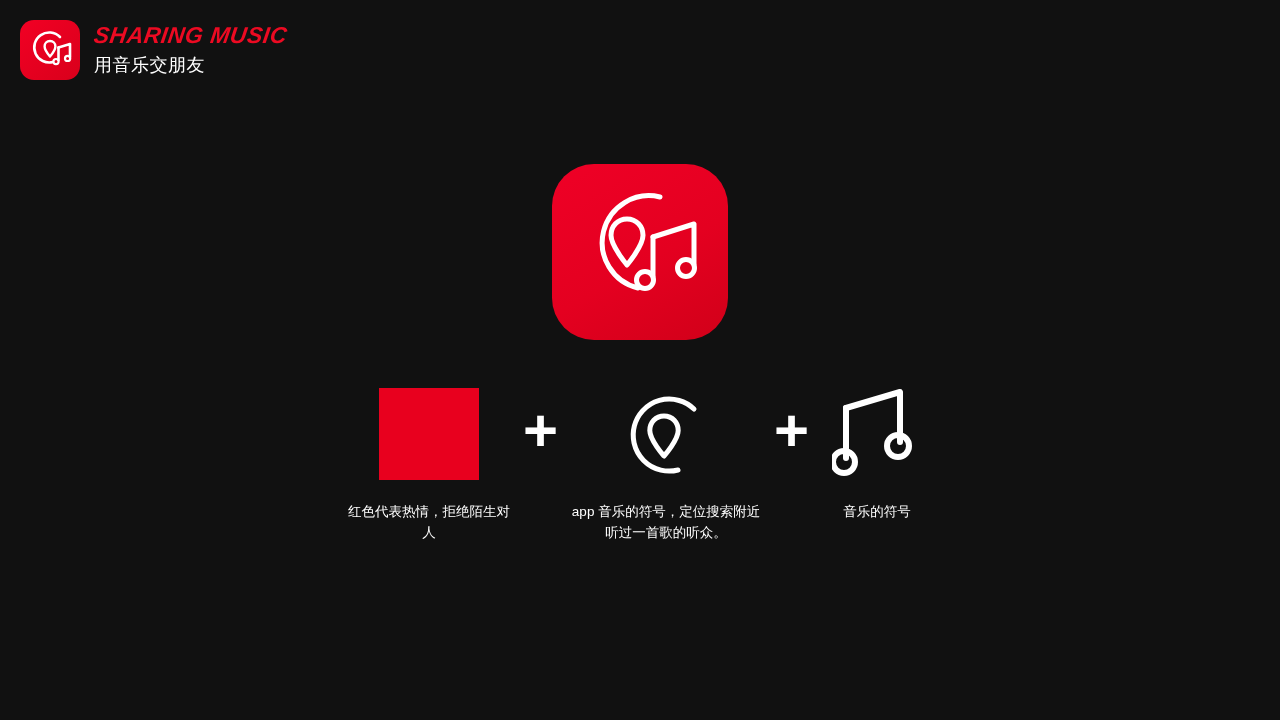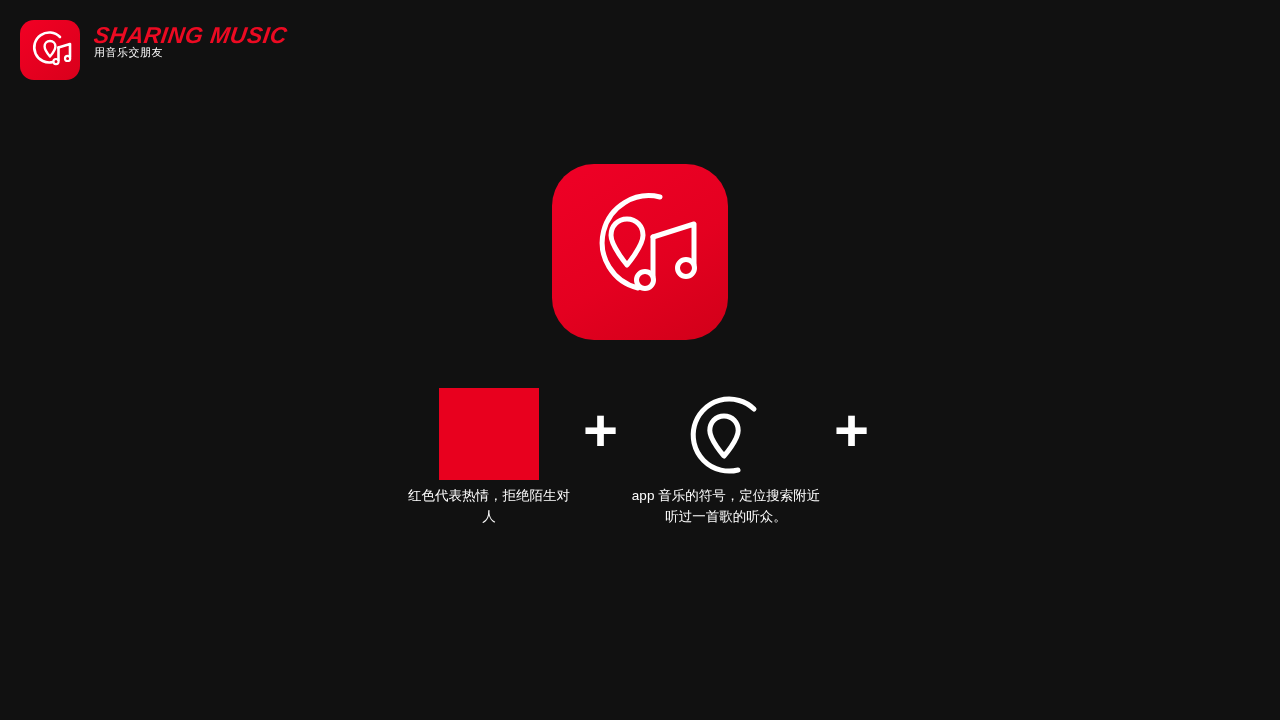--- a/index.html
+++ b/index.html
@@ -44,21 +44,22 @@
     font-size: 23px;
     font-weight: bold;
     letter-spacing: 0.5px;
     line-height: 1;
     font-style: italic;
     transform: skewX(-8deg);
     transform-origin: left center;
   }
   .brand-sub {
     color: #ffffff;
-    font-size: 11px;
+    font-size: 18px;
+    margin-top: 9px;
     line-height: 1;
     letter-spacing: 0.5px;
   }
 
   
   .app-icon {
     position: absolute;
     left: 552px;
     top: 164px;
     width: 176px;
@@ -91,20 +92,21 @@
   .red-square {
     width: 100px;
     height: 92px;
     background: #e8001e;
   }
   .caption {
     color: #ffffff;
     font-size: 13.5px;
     line-height: 1.55;
     text-align: center;
+    margin-top: 16px;
   }
   .cap-w1 { width: 172px; }
   .cap-w2 { width: 200px; }
   .cap-w3 { width: 120px; }
 
   .plus {
     color: #ffffff;
     font-size: 60px;
     font-weight: bold;
     line-height: 1;
@@ -174,16 +176,27 @@
         <svg width="100" height="100" viewBox="0 0 100 100">
           <path d="M78 25 A36 36 0 1 0 62 86" fill="none" stroke="#ffffff" stroke-width="5" stroke-linecap="round"></path>
           <path d="M48 32 c8.4 0 14.2 6.6 14.2 14.5 C62.2 56 48 72 48 72 S33.8 56 33.8 46.5 C33.8 38.6 39.6 32 48 32 Z" fill="none" stroke="#ffffff" stroke-width="5" stroke-linejoin="round"></path>
         </svg>
       </div>
       <div class="caption cap-w2">app 音乐的符号，定位搜索附近听过一首歌的听众。</div>
     </div>
 
     <div class="plus">+</div>
 
+    <div class="formula-col">
+      <div class="glyph-box">
+        <svg width="90" height="100" viewBox="0 0 90 100">
+          <path d="M14 24 L68 8 L68 58" fill="none" stroke="#ffffff" stroke-width="6" stroke-linejoin="round" stroke-linecap="round"></path>
+          <path d="M14 24 L14 74" fill="none" stroke="#ffffff" stroke-width="6" stroke-linecap="round"></path>
+          <circle cx="12" cy="78" r="11" fill="none" stroke="#ffffff" stroke-width="6"></circle>
+          <circle cx="66" cy="62" r="11" fill="none" stroke="#ffffff" stroke-width="6"></circle>
+        </svg>
+      </div>
+      <div class="caption cap-w3">音乐的符号</div>
+    </div>
 
   </div>
 
 </div>
 
 </body></html>

